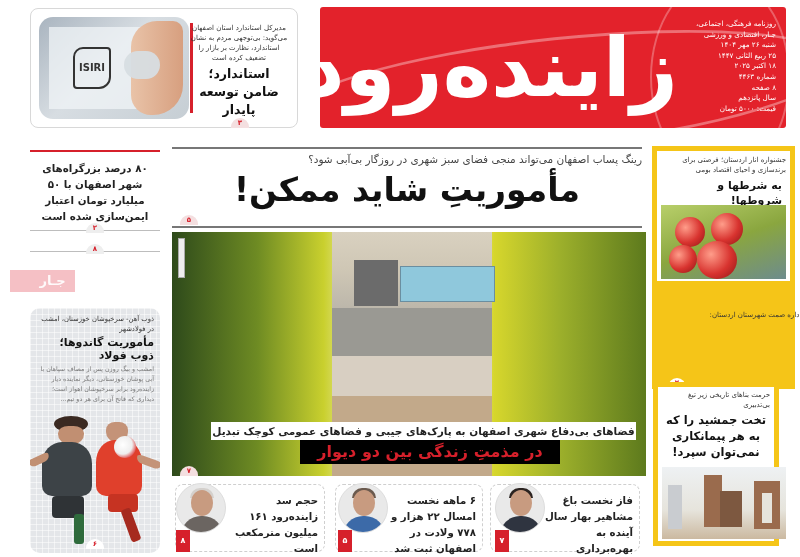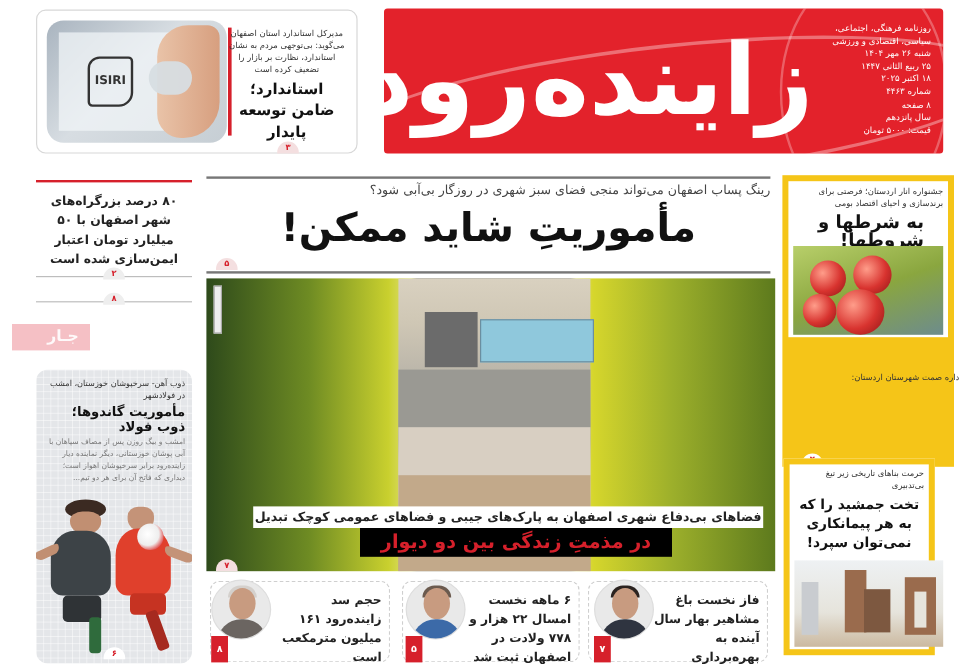--- a/index.html
+++ b/index.html
@@ -75,21 +75,21 @@
 </style>
 </head>
 <body>
 
 <div class="abs masthead">
   <div class="swoosh"></div>
   <div class="swoosh2"></div>
   <div class="logo">زاینده‌رود</div>
   <div class="mast-info">
     <div>روزنامه فرهنگی، اجتماعی،</div>
-    <div>سیاسی، اقتصادی و ورزشی</div>
+    <div>جـار، اقتصادی و ورزشی</div>
     <div>شنبه ۲۶ مهر ۱۴۰۴</div>
     <div>۲۵ ربیع الثانی ۱۴۴۷</div>
     <div>۱۸ اکتبر ۲۰۲۵</div>
     <div>شماره ۴۴۶۳</div>
     <div>۸ صفحه</div>
     <div>سال پانزدهم</div>
     <div>قیمت: ۵۰۰۰ تومان</div>
   </div>
 </div>
 
@@ -185,21 +185,21 @@
     <div class="face"></div>
     <div class="suit" style="background:#6b6561;"></div>
   </div>
   <div class="redtab" style="left:0px;">۸</div>
   <div class="txt" style="right:6px; width:92px;">حجم سد زاینده‌رود ۱۶۱ میلیون مترمکعب است</div>
 </div>
 
 <div class="abs yellow-fill" style="left:652px; top:146px; width:143px; height:243px;"></div>
 <div class="abs" style="left:657px; top:151px; width:133px; height:130px; background:#fff;">
   <div class="rk" style="padding:4px 4px 0;">جشنواره انار اردستان؛ فرصتی برای برندسازی و احیای اقتصاد بومی</div>
-  <div class="rh" style="font-size:15px; padding:3px 20px; line-height:15px;">به شرطها و شروطها!</div>
+  <div class="rh" style="font-size:11px; padding:3px 8px; line-height:15px;">به شرطها و شروطها!</div>
   <div class="abs" style="left:4px; top:54px; width:125px; height:74px; background:linear-gradient(160deg,#b8cf6a,#8aa63f 50%,#6d8c8d);">
     <div class="pomegranate" style="left:14px; top:12px; width:30px; height:30px;"></div>
     <div class="pomegranate" style="left:50px; top:8px; width:32px; height:32px;"></div>
     <div class="pomegranate" style="left:8px; top:40px; width:28px; height:28px;"></div>
     <div class="pomegranate" style="left:36px; top:36px; width:40px; height:38px;"></div>
   </div>
 </div>
 <div class="abs" style="left:691px; top:310px; width:133px; height:74px;">
   <div class="rk" style="padding:0 4px;">رئیس اداره صمت شهرستان اردستان:</div>
 </div>

